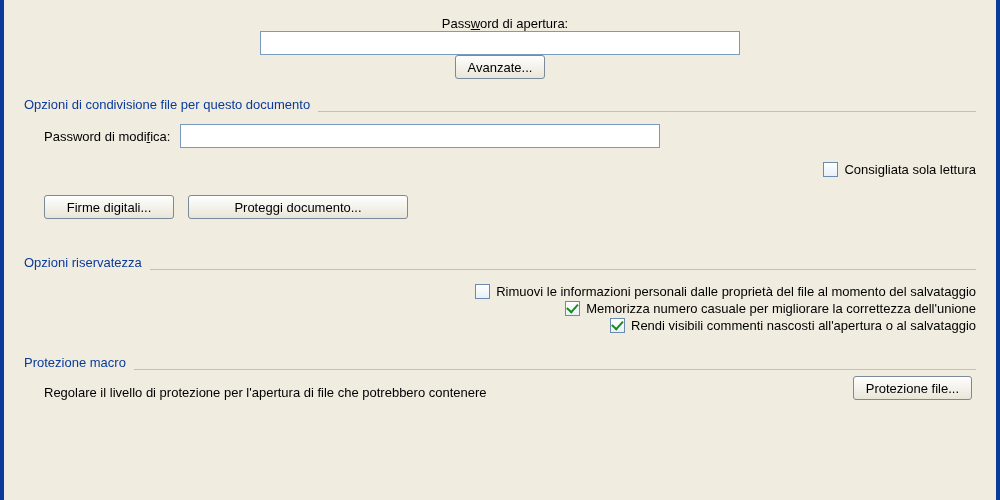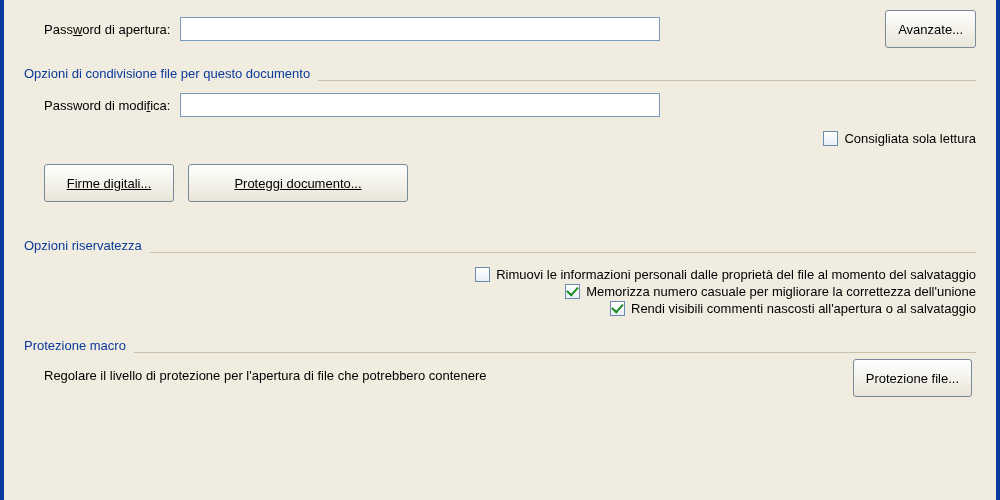--- a/index.html
+++ b/index.html
@@ -31,21 +31,21 @@
   .text-input {
     height: 24px;
     border: 1px solid #7a9ac0;
     background: #fff;
     font-family: inherit;
     font-size: inherit;
     padding: 0 4px;
     flex: 0 0 auto;
   }
   .btn {
-    height: 38px;
+    height: 24px;
     border: 1px solid #7a8a9a;
     background: linear-gradient(#fefefe, #e9e6d8);
     font-family: inherit;
     font-size: 13px;
     padding: 0 12px;
     cursor: pointer;
     border-radius: 3px;
   }
   .legend-line {
     display: flex;
@@ -87,32 +87,31 @@
     width: 9px;
     height: 5px;
     border-left: 2px solid #1a8a1a;
     border-bottom: 2px solid #1a8a1a;
     transform: rotate(-48deg) translate(1px,-1px);
   }
   .btn-row {
     display: flex;
     gap: 14px;
     padding: 4px 0 4px 20px;
-    text-decoration: underline;
   }
   .spacer { flex: 1; }
   .desc {
     padding: 2px 120px 0 20px;
     line-height: 1.4;
   }
   .right-btn {
     position: absolute;
     right: 24px;
   }
-  .top-row { margin-top: 0; margin-bottom: 18px; }
+  .top-row { margin-top: 6px; margin-bottom: 18px; flex-direction: column; }
 </style>
 </head>
 <body>
 
 <div class="window">
 
   <div class="row top-row">
     <div class="label">
       <span>Pass</span><span class="u">w</span><span>ord di apertura:</span>
     </div>

